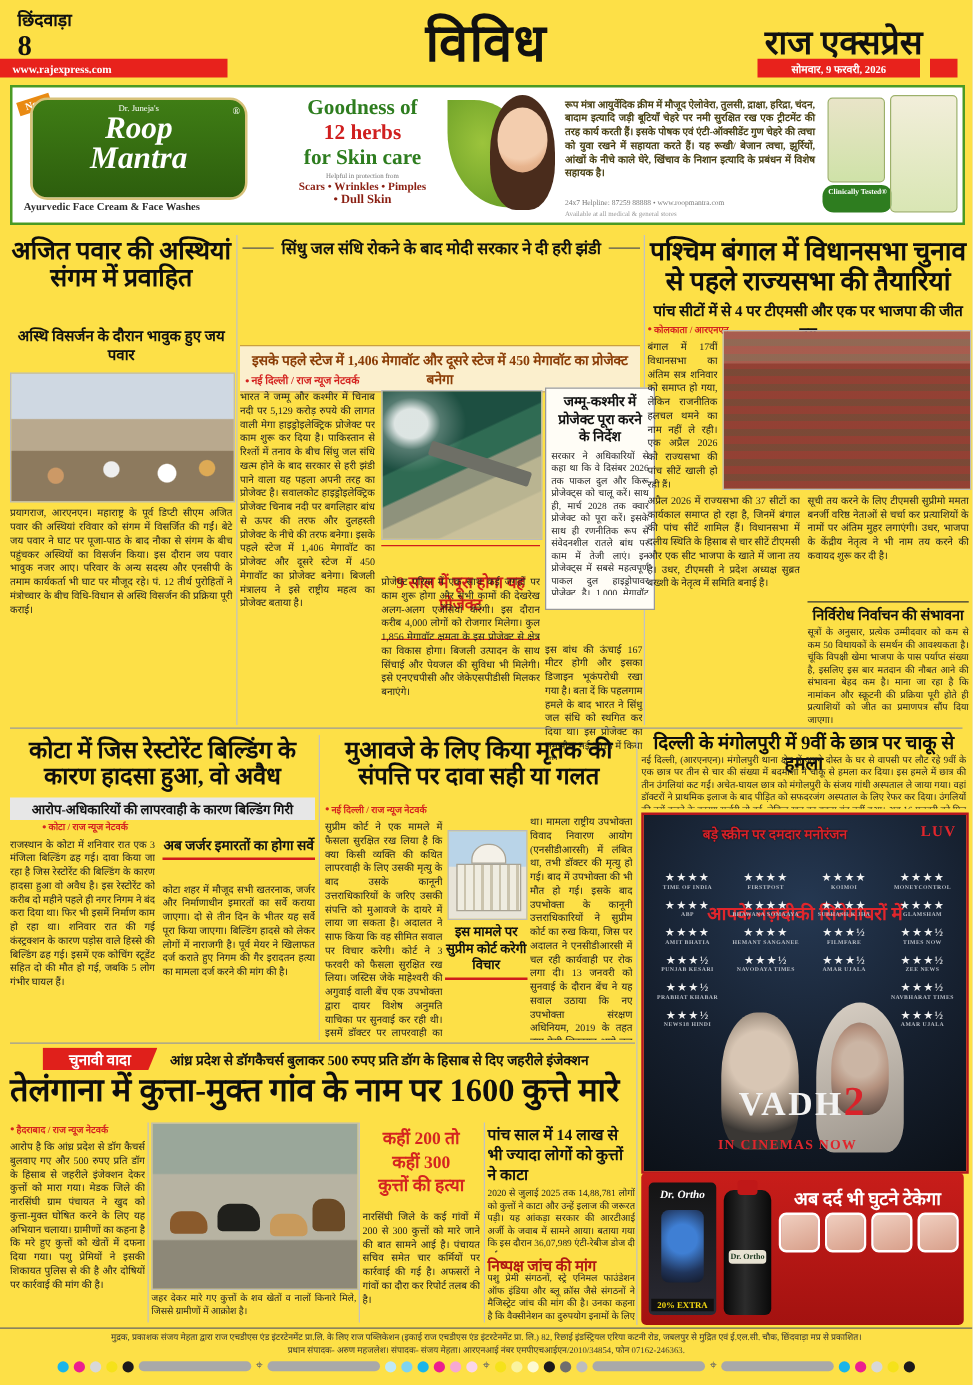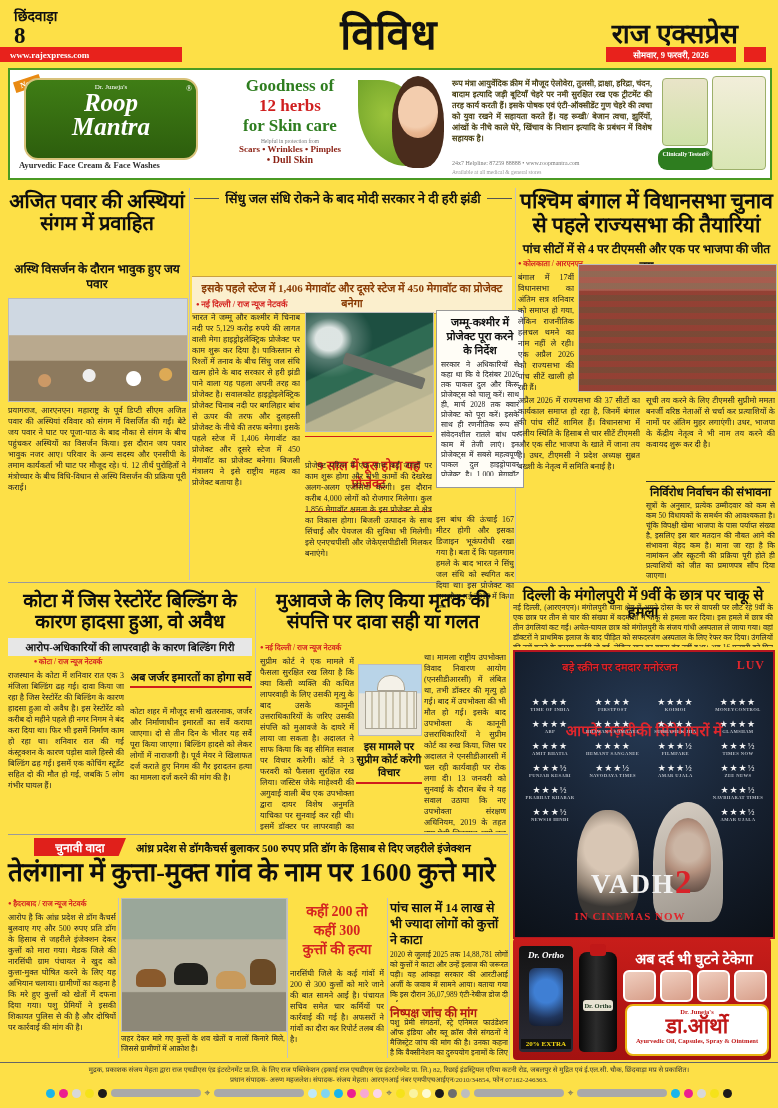--- a/index.html
+++ b/index.html
@@ -295,25 +295,20 @@
     <div class="abs bottle" style="left:66px;top:14px;width:38px;height:100px;">
       <div class="abs" style="left:11px;top:-8px;width:16px;height:12px;background:#c01818;border-radius:3px;"></div>
       <div class="abs ctr" style="left:4px;top:48px;width:30px;background:#e7e2d2;border-radius:3px;color:#203a22;font-size:6.5px;font-weight:bold;padding:2px 0;">Dr. Ortho</div>
     </div>
     <div class="abs ctr" style="left:108px;top:10px;width:146px;color:#fff;font-size:14.5px;font-weight:bold;">अब दर्द भी घुटने टेकेगा</div>
     <div class="abs" style="left:110px;top:32px;width:144px;display:flex;gap:4px;justify-content:center;">
       <div class="ortho-tile" style="width:32px;height:28px;"></div>
       <div class="ortho-tile" style="width:32px;height:28px;"></div>
       <div class="ortho-tile" style="width:32px;height:28px;"></div>
       <div class="ortho-tile" style="width:32px;height:28px;"></div>
-    </div>
-    <div class="abs ortho-banner ctr" style="left:112px;top:66px;width:140px;height:48px;">
-      <div style="font-size:6.5px;color:#c01818;font-weight:bold;margin-top:2px;">Dr. Juneja's</div>
-      <div style="font-size:21px;color:#c01818;font-weight:bold;line-height:22px;">डा.ऑर्थो</div>
-      <div style="font-size:6.5px;color:#c01818;font-weight:bold;">Ayurvedic Oil, Capsules, Spray &amp; Ointment</div>
     </div>
   </div>
 
   <div class="abs rule-h" style="left:8px;top:834px;width:500px;"></div>
 
   <div class="abs badge" style="left:34px;top:838px;width:92px;height:18px;font-size:12px;">चुनावी वादा</div>
   <div class="abs" style="left:136px;top:840px;width:372px;font-size:11px;font-weight:bold;">आंध्र प्रदेश से डॉगकैचर्स बुलाकर 500 रुपए प्रति डॉग के हिसाब से दिए जहरीले इंजेक्शन</div>
   <div class="abs headline" style="left:8px;top:858px;width:500px;font-size:26px;">तेलंगाना में कुत्ता-मुक्त गांव के नाम पर 1600 कुत्ते मारे</div>
   <div class="abs byline" style="left:8px;top:898px;font-size:7.5px;">हैदराबाद / राज न्यूज नेटवर्क</div>
   <div class="abs body-txt" style="left:8px;top:912px;width:108px;height:146px;">आरोप है कि आंध्र प्रदेश से डॉग कैचर्स बुलवाए गए और 500 रुपए प्रति डॉग के हिसाब से जहरीले इंजेक्शन देकर कुत्तों को मारा गया। मेडक जिले की नारसिंघी ग्राम पंचायत ने खुद को कुत्ता-मुक्त घोषित करने के लिए यह अभियान चलाया। ग्रामीणों का कहना है कि मरे हुए कुत्तों को खेतों में दफना दिया गया। पशु प्रेमियों ने इसकी शिकायत पुलिस से की है और दोषियों पर कार्रवाई की मांग की है।</div>

